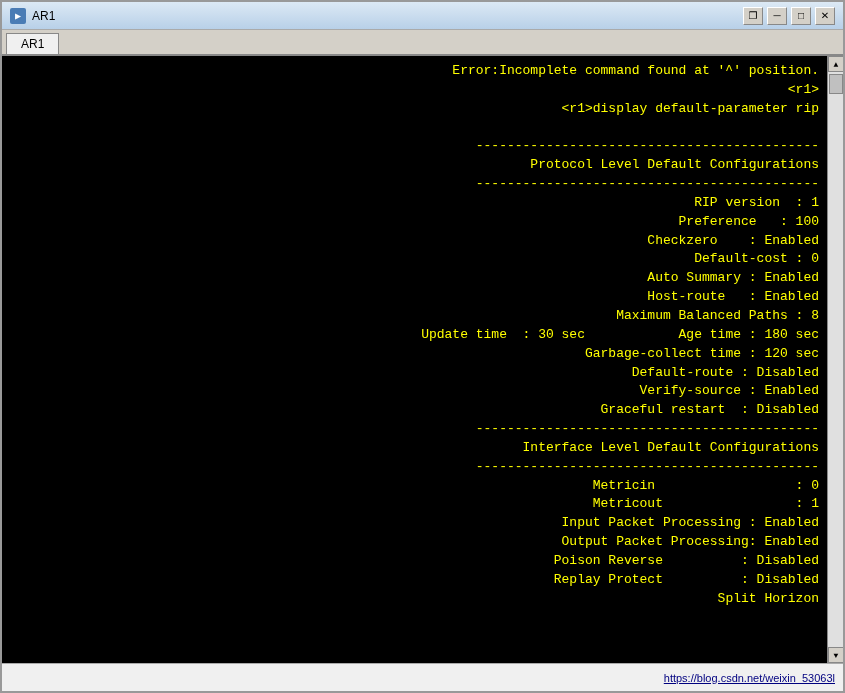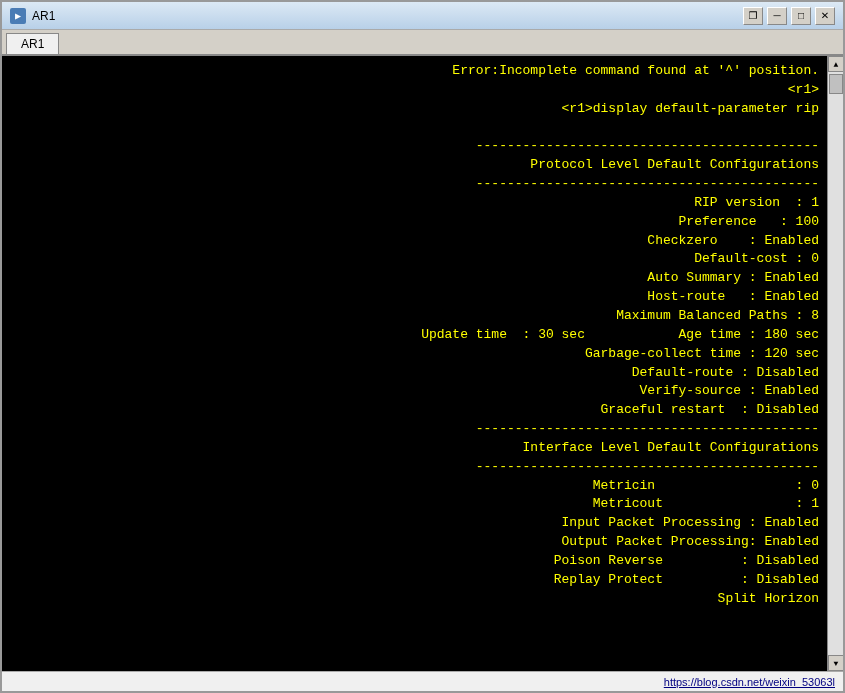--- a/index.html
+++ b/index.html
@@ -128,21 +128,21 @@
     .scroll-thumb {
       width: 14px;
       height: 20px;
       background: #c0c0c0;
       border: 1px solid #888;
       position: absolute;
       top: 2px;
       left: 1px;
     }
     .status-bar {
-      height: 20px;
+      height: 28px;
       background: #f0f0f0;
       border-top: 1px solid #aaa;
       display: flex;
       align-items: center;
       padding: 0 8px;
       font-size: 11px;
       font-family: Arial, sans-serif;
       color: #000;
       flex-shrink: 0;
     }

